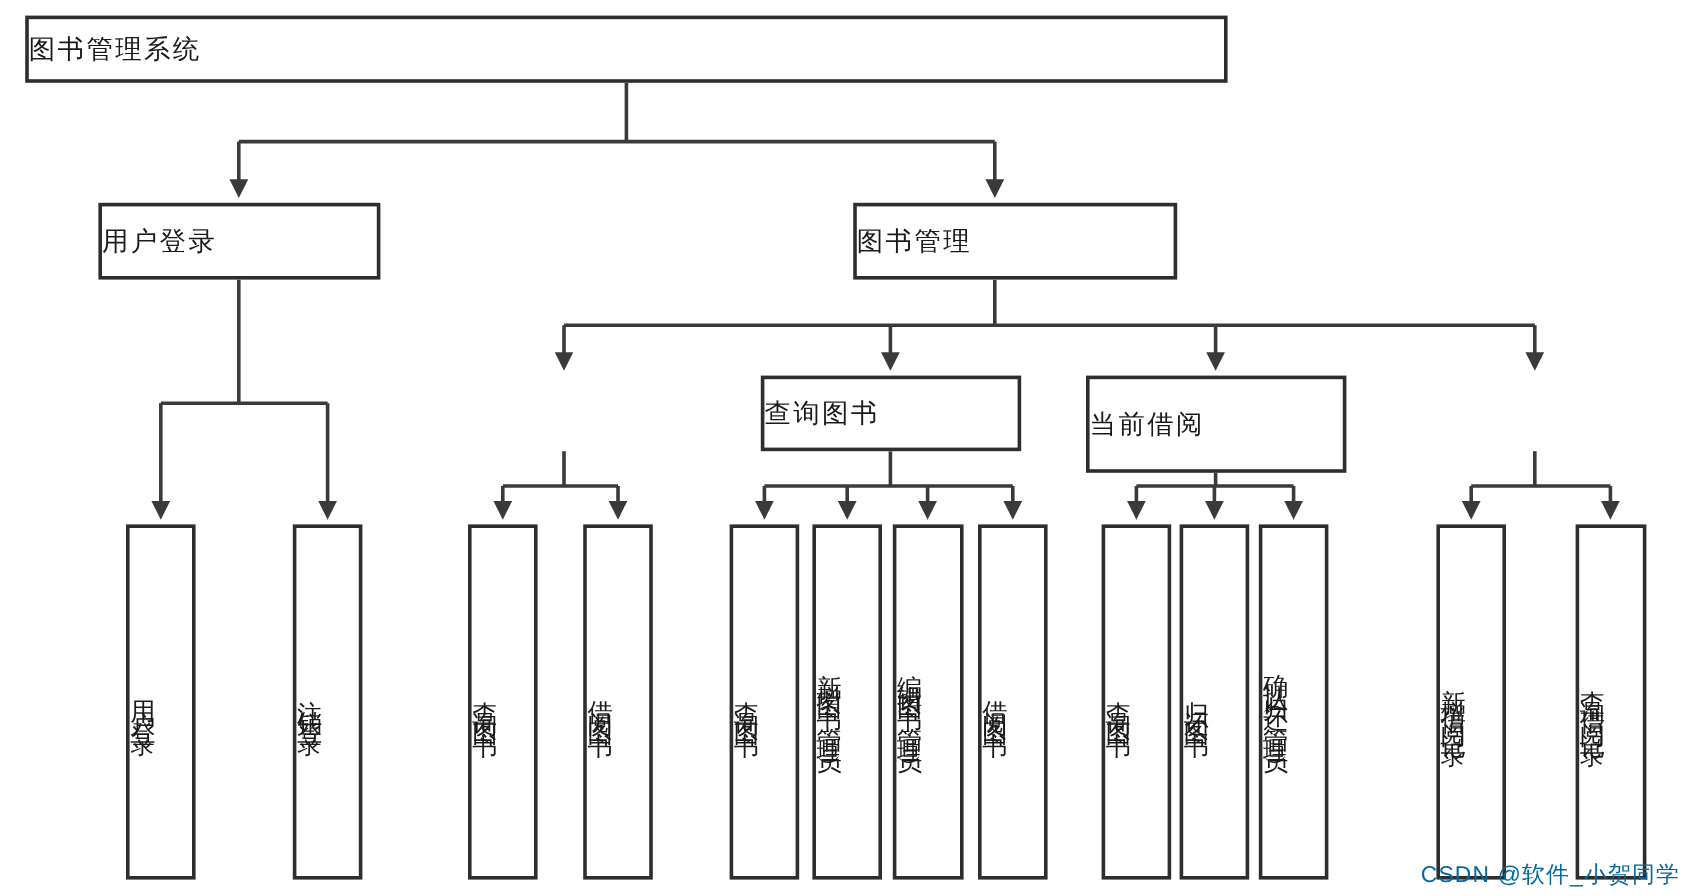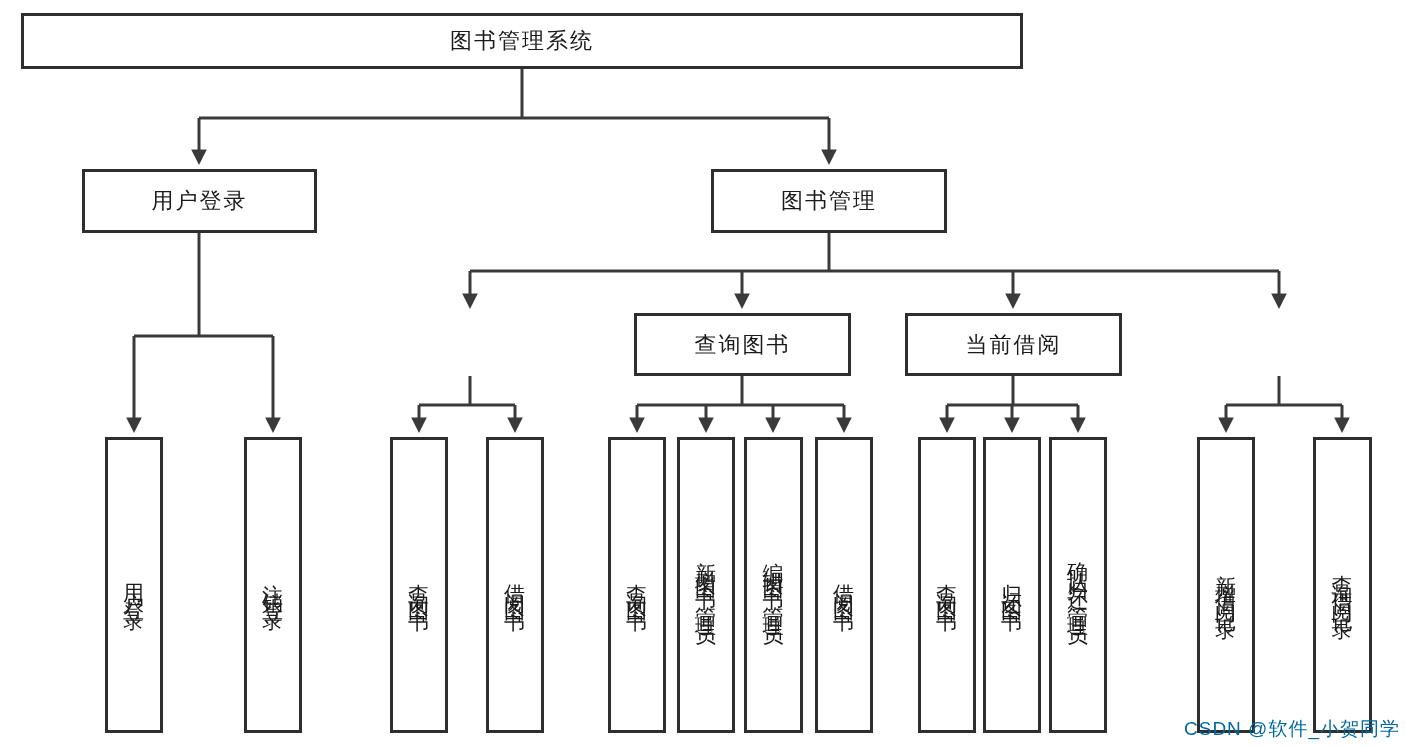--- a/index.html
+++ b/index.html
@@ -11,21 +11,20 @@
     overflow:hidden;
   }
   #wires{position:absolute;left:0;top:0;width:1405px;height:747px;}
   .box{
     position:absolute;
     background:#ffffff;
     border:3px solid #2e2e2e;
     box-sizing:border-box;
     display:flex;
     align-items:center;
-    justify-content:center;
     color:#1a1a1a;
   }
   .box.h span{
     font-size:22px;
     letter-spacing:2px;
     white-space:nowrap;
   }
   .box.v span{
     writing-mode:vertical-rl;
     text-orientation:mixed;
@@ -98,28 +97,28 @@
     </g>
   </svg>
 
   <div class="box h" style="left:21px;top:13px;width:1002px;height:56px">
     <span>图书管理系统</span>
   </div>
 
   <div class="box h" style="left:82px;top:169px;width:235px;height:64px">
     <span>用户登录</span>
   </div>
-  <div class="box h" style="left:711px;top:169px;width:236px;height:64px">
+  <div class="box h" style="left:711px;top:169px;width:270px;height:64px">
     <span>图书管理</span>
   </div>
 
   <div class="box h" style="left:634px;top:313px;width:217px;height:63px">
     <span>查询图书</span>
   </div>
-  <div class="box h" style="left:905px;top:313px;width:217px;height:63px">
+  <div class="box h" style="left:905px;top:313px;width:217px;height:81px">
     <span>当前借阅</span>
   </div>
 
   <div class="box v" style="left:105px;top:437px;width:58px;height:296px">
     <span>用户登录</span>
   </div>
   <div class="box v" style="left:244px;top:437px;width:58px;height:296px">
     <span>注销登录</span>
   </div>
 

